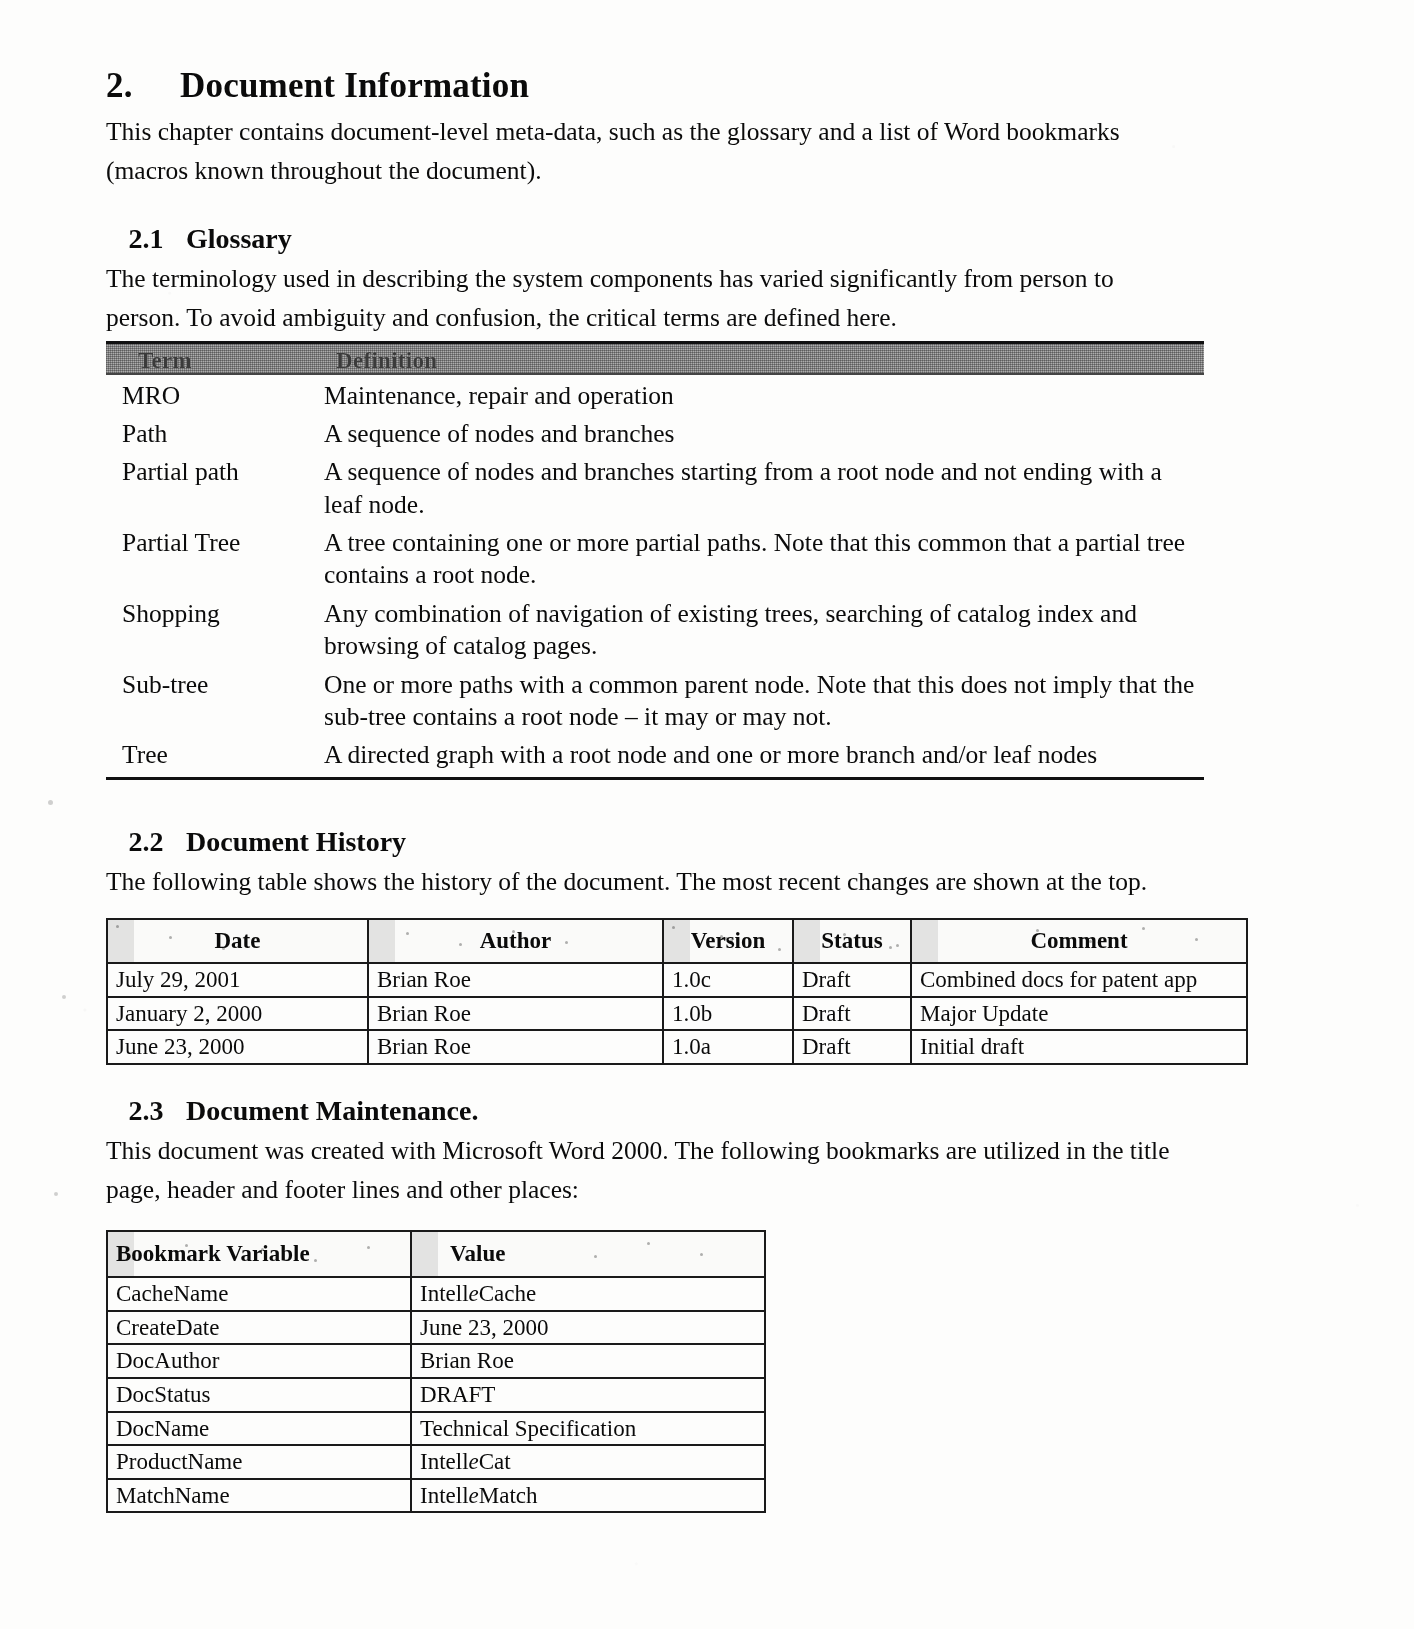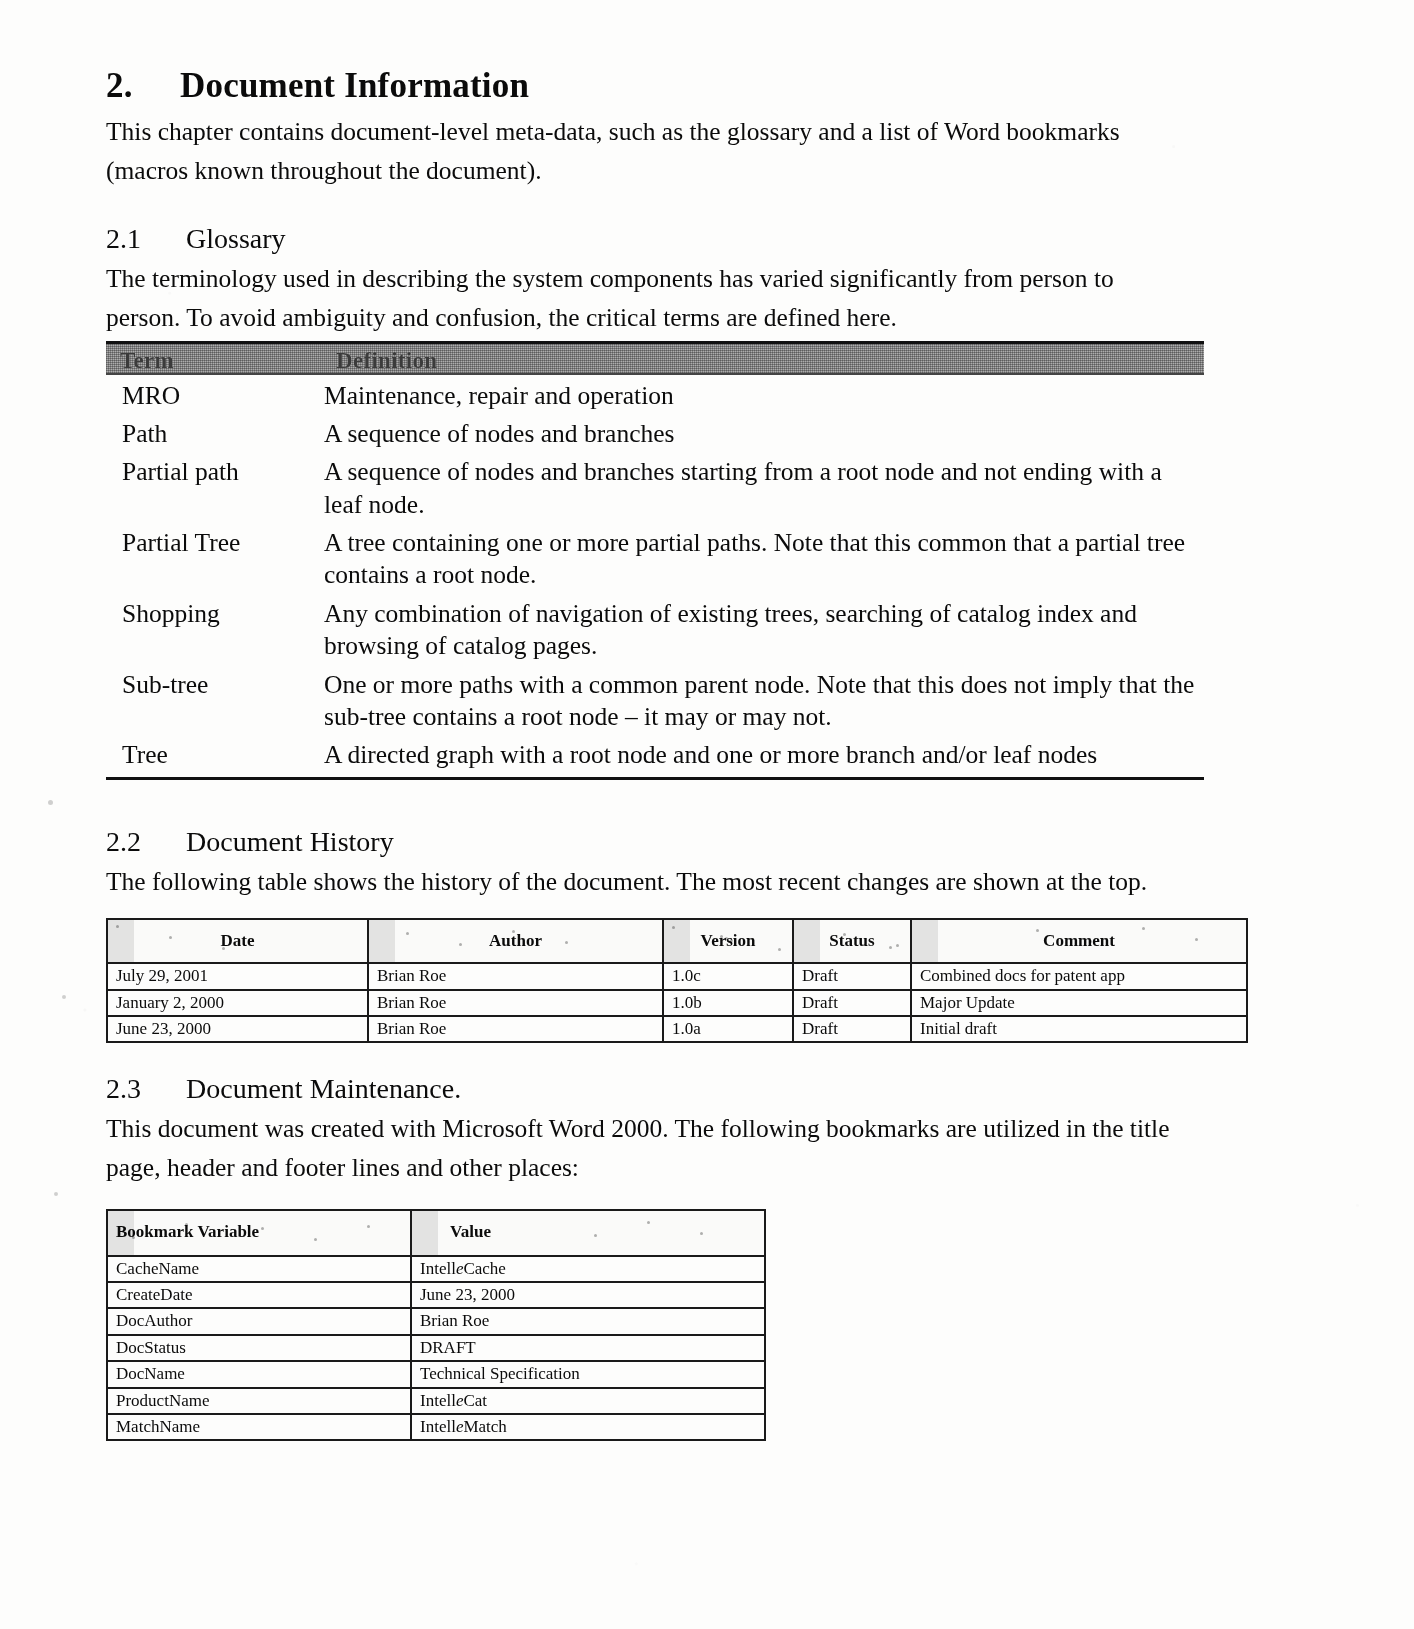--- a/index.html
+++ b/index.html
@@ -43,24 +43,25 @@
     font-weight: bold;
     letter-spacing: 0.2px;
     margin: 0 0 10px 0;
     display: flex;
     align-items: baseline;
   }
   .h1 .num { width: 74px; flex: none; }
 
   .h2 {
     font-size: 28px;
-    font-weight: normal;
+    font-weight: bold;
     margin: 0 0 8px 0;
     display: flex;
     align-items: baseline;
+    text-align: center;
   }
   .h2 .num { width: 80px; flex: none; }
 
   .para {
     font-size: 25.5px;
     line-height: 1.28;
     margin: 0 0 6px 0;
     text-align: left;
   }
 
@@ -88,21 +89,21 @@
   }
   .glossary-head-band .cellname {
     position: absolute;
     top: 4px;
     font-size: 23px;
     font-weight: bold;
     color: #3b3b3b;
     text-shadow: 0 0 1px rgba(255,255,255,0.55);
     letter-spacing: 0.3px;
   }
-  .glossary-head-band .cellname.term { left: 14px; }
+  .glossary-head-band .cellname.term { left: 32px; }
   .glossary-head-band .cellname.defn { left: 230px; }
 
   .glossary td {
     font-size: 25.5px;
     line-height: 1.27;
     vertical-align: top;
     padding: 3px 0 3px 0;
   }
   .glossary td.term-col {
     width: 218px;
@@ -115,21 +116,21 @@
   .glossary-bottom-rule {
     width: 1098px;
     height: 3px;
     background: #111;
     margin-top: 2px;
   }
 
   
   table.grid {
     border-collapse: collapse;
-    font-size: 17px;
+    font-size: 23px;
   }
   table.grid td, table.grid th {
     border: 2px solid #1a1a1a;
     padding: 2px 8px;
     line-height: 1.2;
     font-weight: normal;
     text-align: left;
     vertical-align: middle;
     white-space: nowrap;
   }

